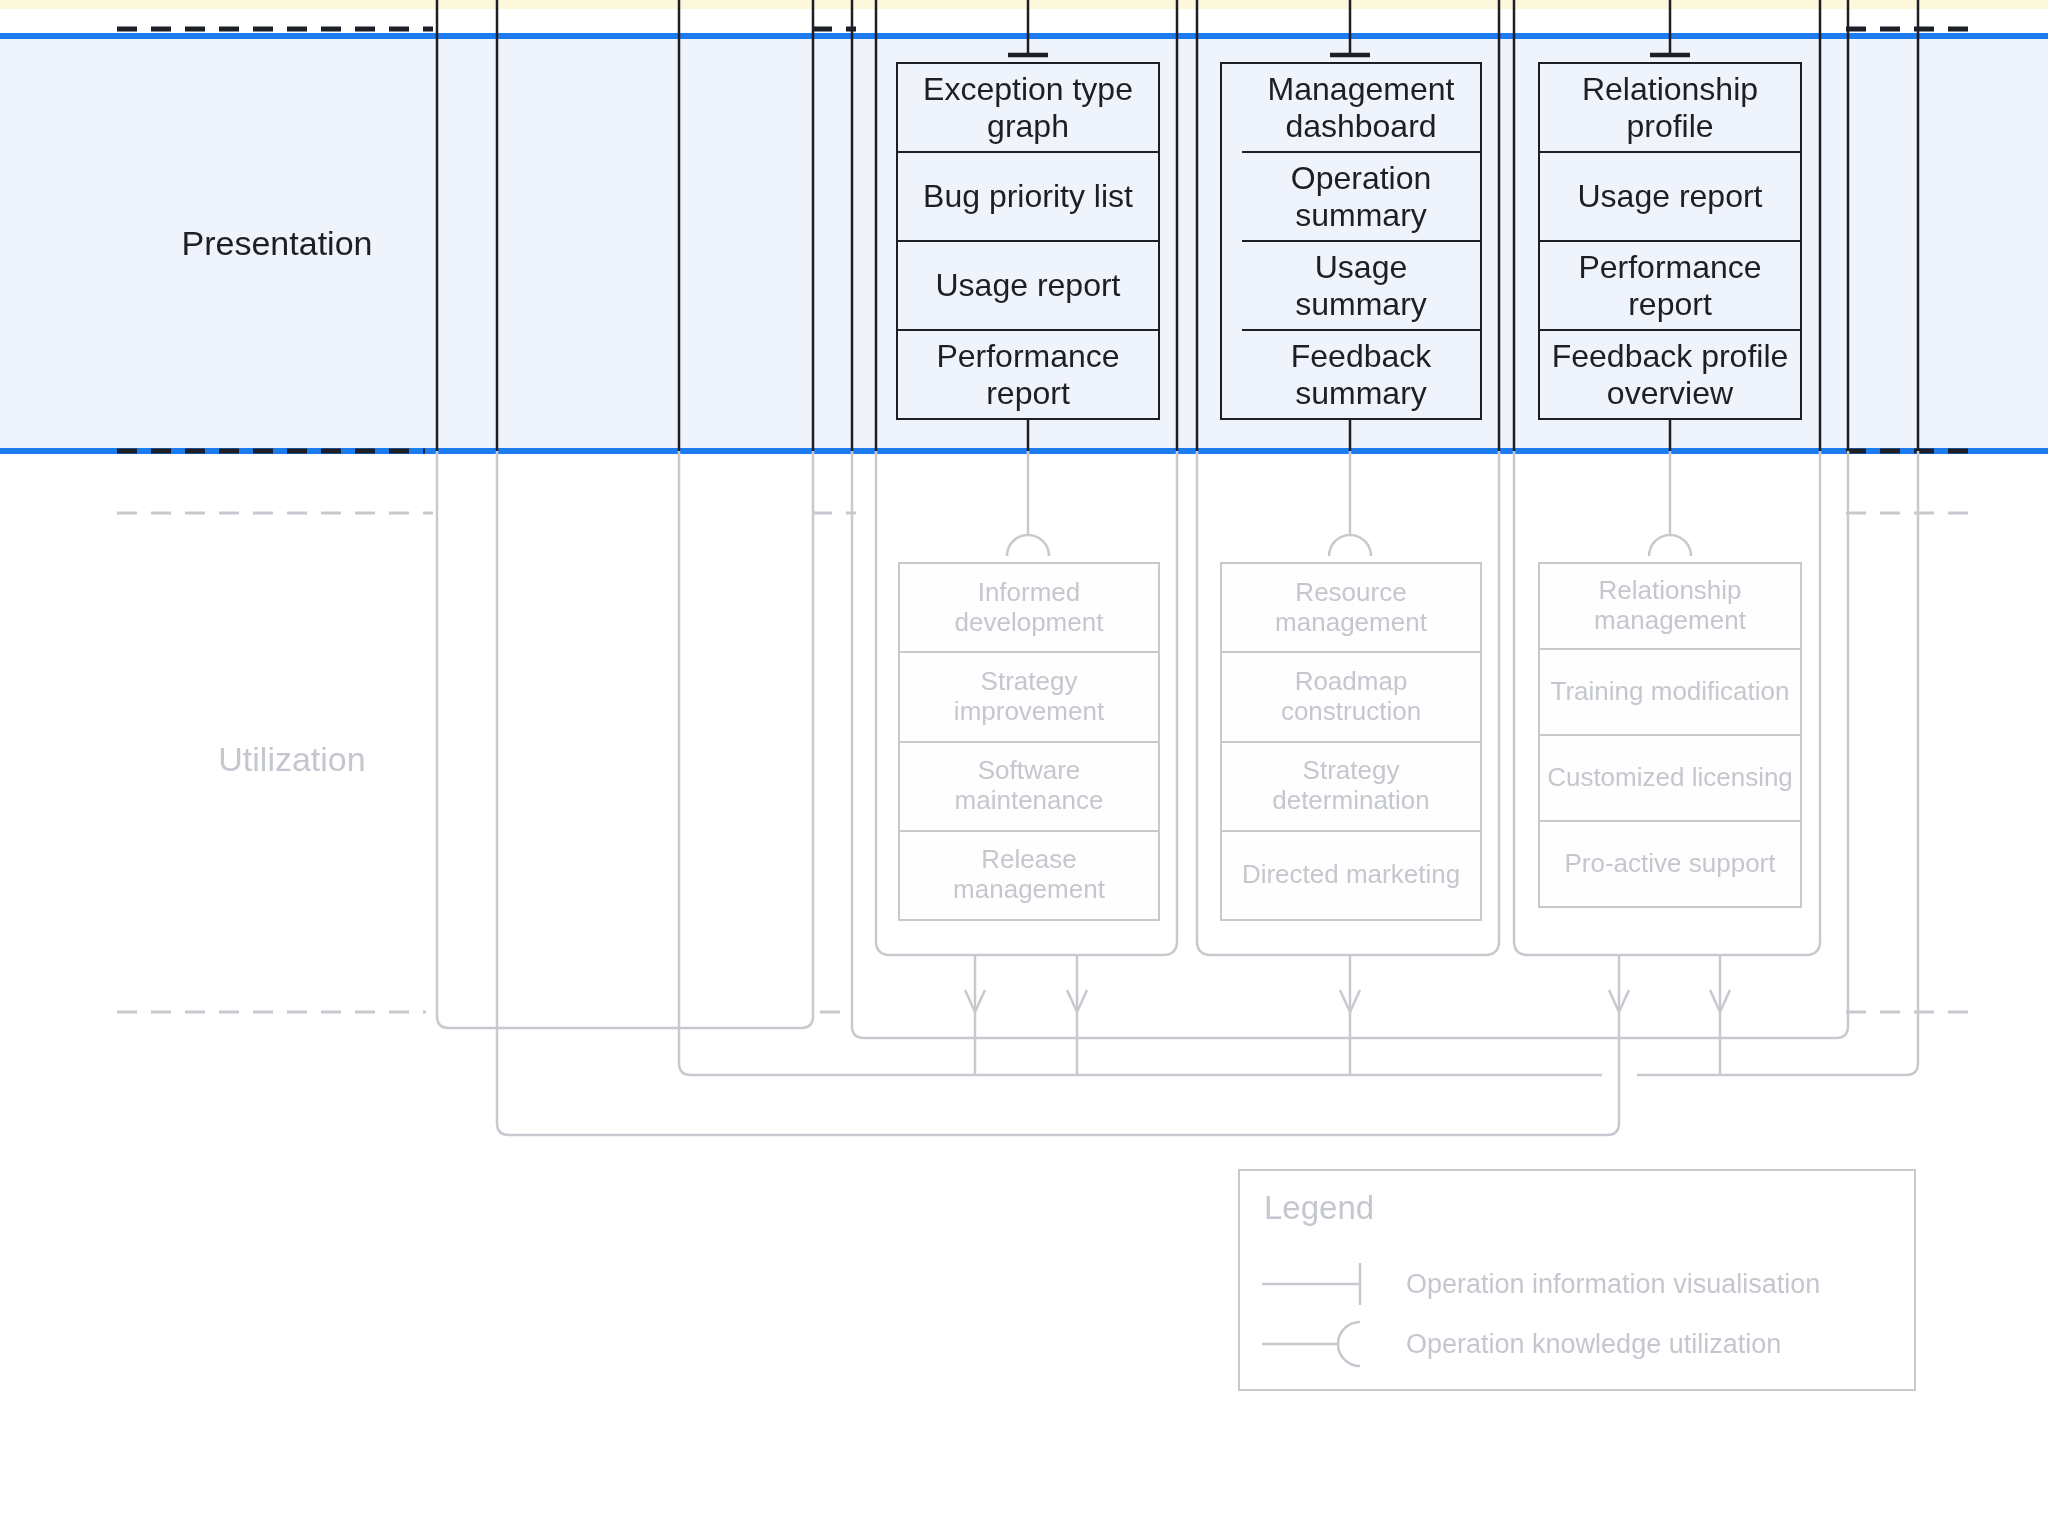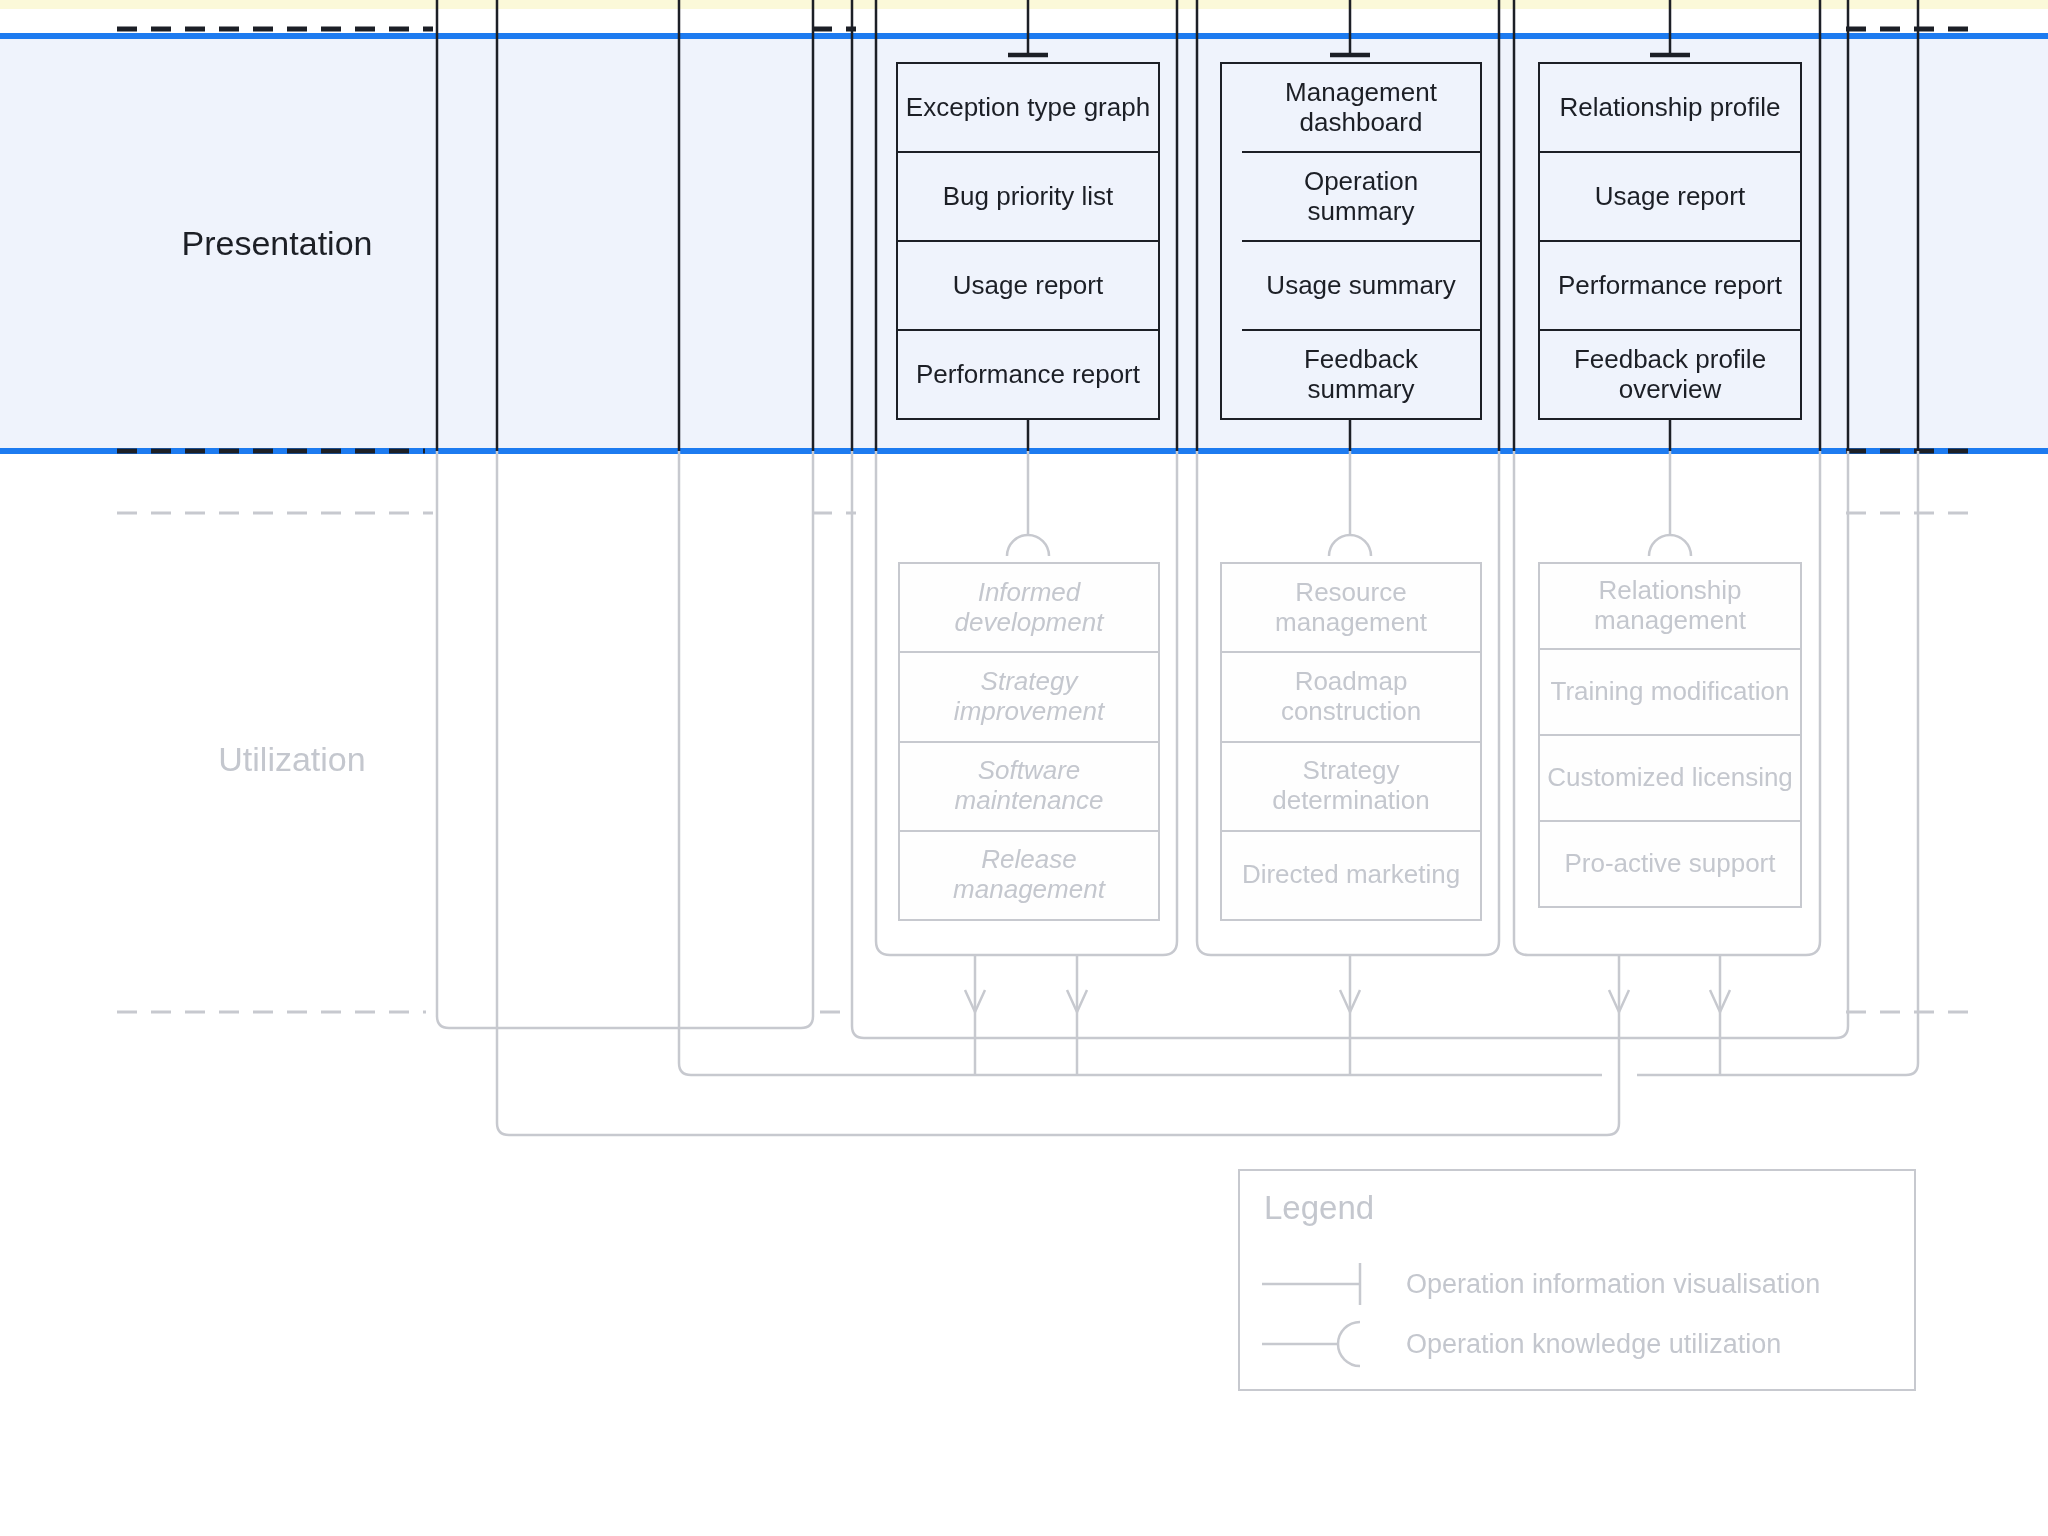--- a/index.html
+++ b/index.html
@@ -21,30 +21,30 @@
   .gry      { stroke:var(--faded-line,#c7c9cf); stroke-width:2.5; fill:none; }
 
   .band-label { position:absolute; font-size:34px; text-align:center; }
   .band-label.presentation { left:97px; top:224px; width:360px; color:var(--ink,#1c1f26); }
   .band-label.utilization  { left:112px; top:740px; width:360px; color:var(--faded-text,#c4c7ce); }
 
   .stack { position:absolute; display:flex; flex-direction:column; box-sizing:border-box; }
   .stack .row { flex:1; display:flex; align-items:center; justify-content:center;
     text-align:center; line-height:1.15; padding:2px 6px; box-sizing:border-box; }
   .stack.pres { border:2.5px solid var(--ink,#1c1f26); background:var(--band-fill,#eff3fc); }
-  .stack.pres .row { color:var(--ink,#1c1f26); font-size:26px; }
+  .stack.pres .row { color:var(--ink,#1c1f26); font-size:32px; }
   .stack.pres .row + .row { border-top:2.5px solid var(--ink,#1c1f26); }
   .stack.util { border:2px solid var(--faded-line,#c7c9cf); background:#fefefe; }
   .stack.util .row { color:var(--faded-text,#c4c7ce); font-size:26px; }
   .stack.util .row + .row { border-top:2px solid var(--faded-line,#c7c9cf); }
 
   .stack.p1 { left:896px;  top:62px;  width:264px; height:358px; }
   .stack.p2 { left:1220px; top:62px;  width:262px; height:358px;padding-left:20px; }
   .stack.p3 { left:1538px; top:62px;  width:264px; height:358px; }
-  .stack.u1 { left:898px;  top:562px; width:262px; height:359px;font-style:italic; }
+  .stack.u1 { left:898px;  top:562px; width:262px; height:359px; }
   .stack.u2 { left:1220px; top:562px; width:262px; height:359px; }
   .stack.u3 { left:1538px; top:562px; width:264px; height:346px; }
 
   .legend { position:absolute; left:1238px; top:1169px; width:678px; height:222px;
     border:2px solid var(--faded-line,#c7c9cf); background:#ffffff; box-sizing:border-box; }
   .legend .title { position:absolute; left:24px; top:18px; font-size:33px;
     color:var(--faded-text,#c4c7ce); }
   .legend .entry { position:absolute; left:16px; display:flex; align-items:center; }
   .legend .entry.e1 { top:88px; }
   .legend .entry.e2 { top:148px; }

